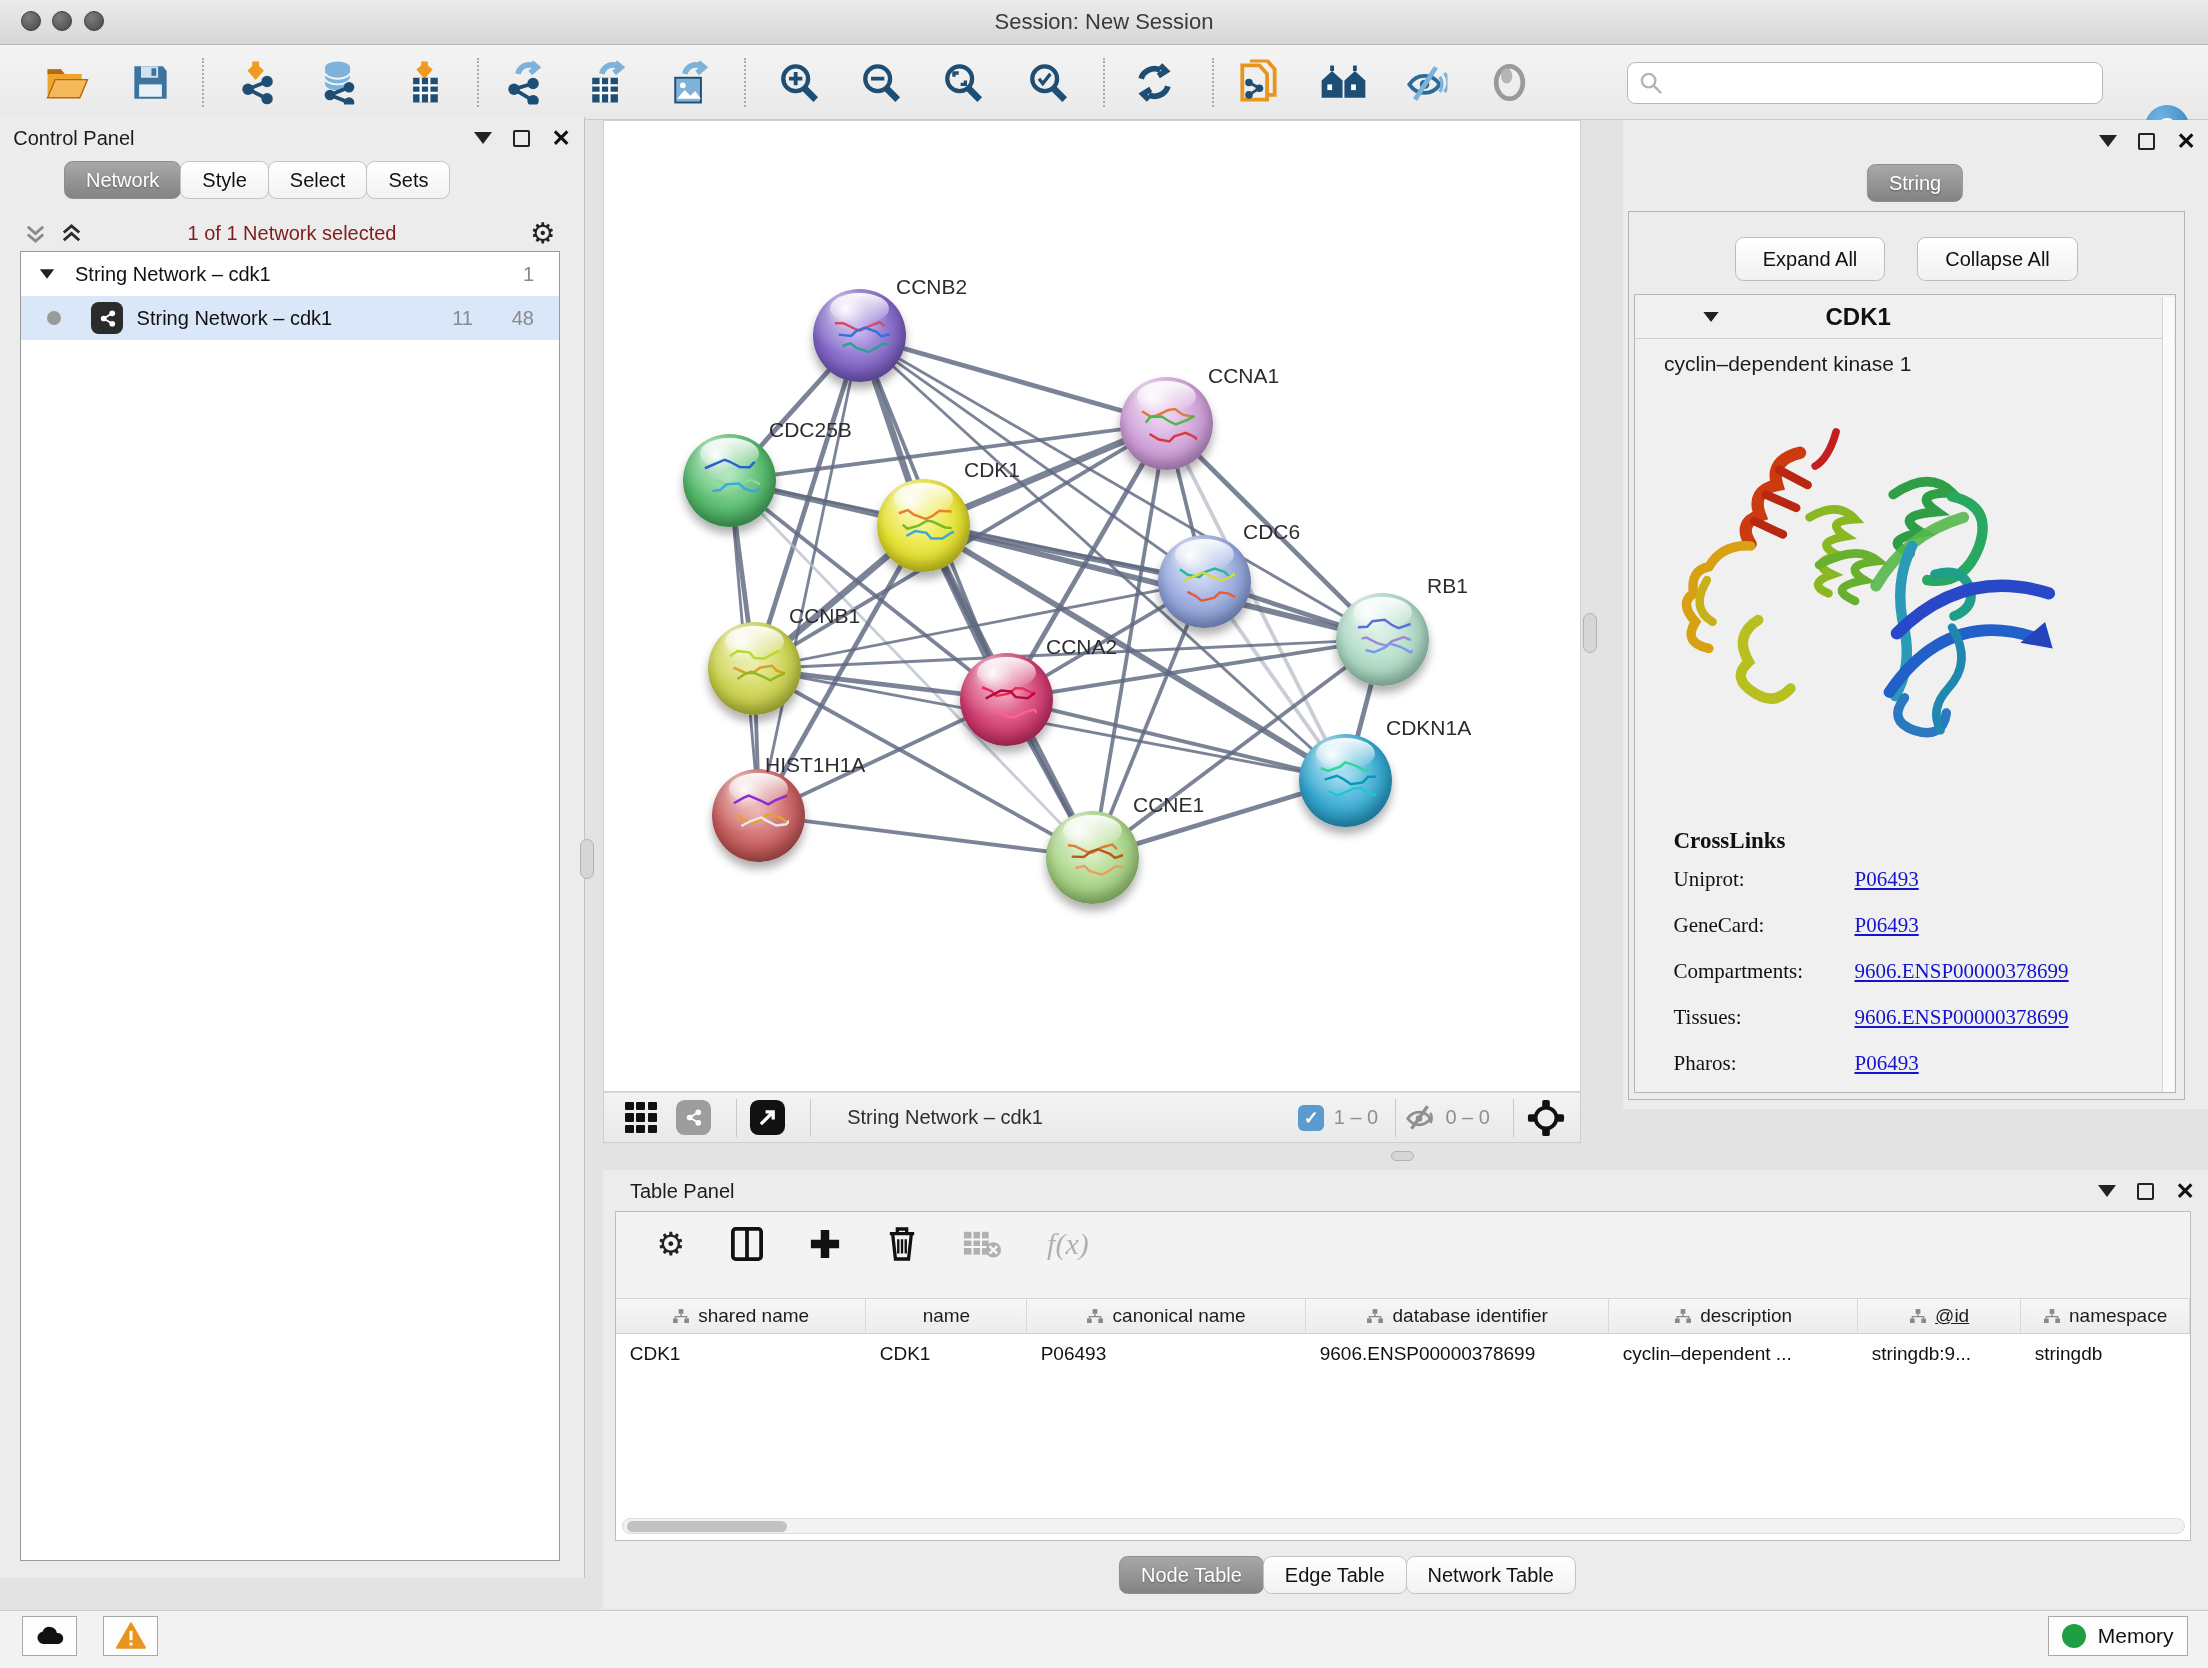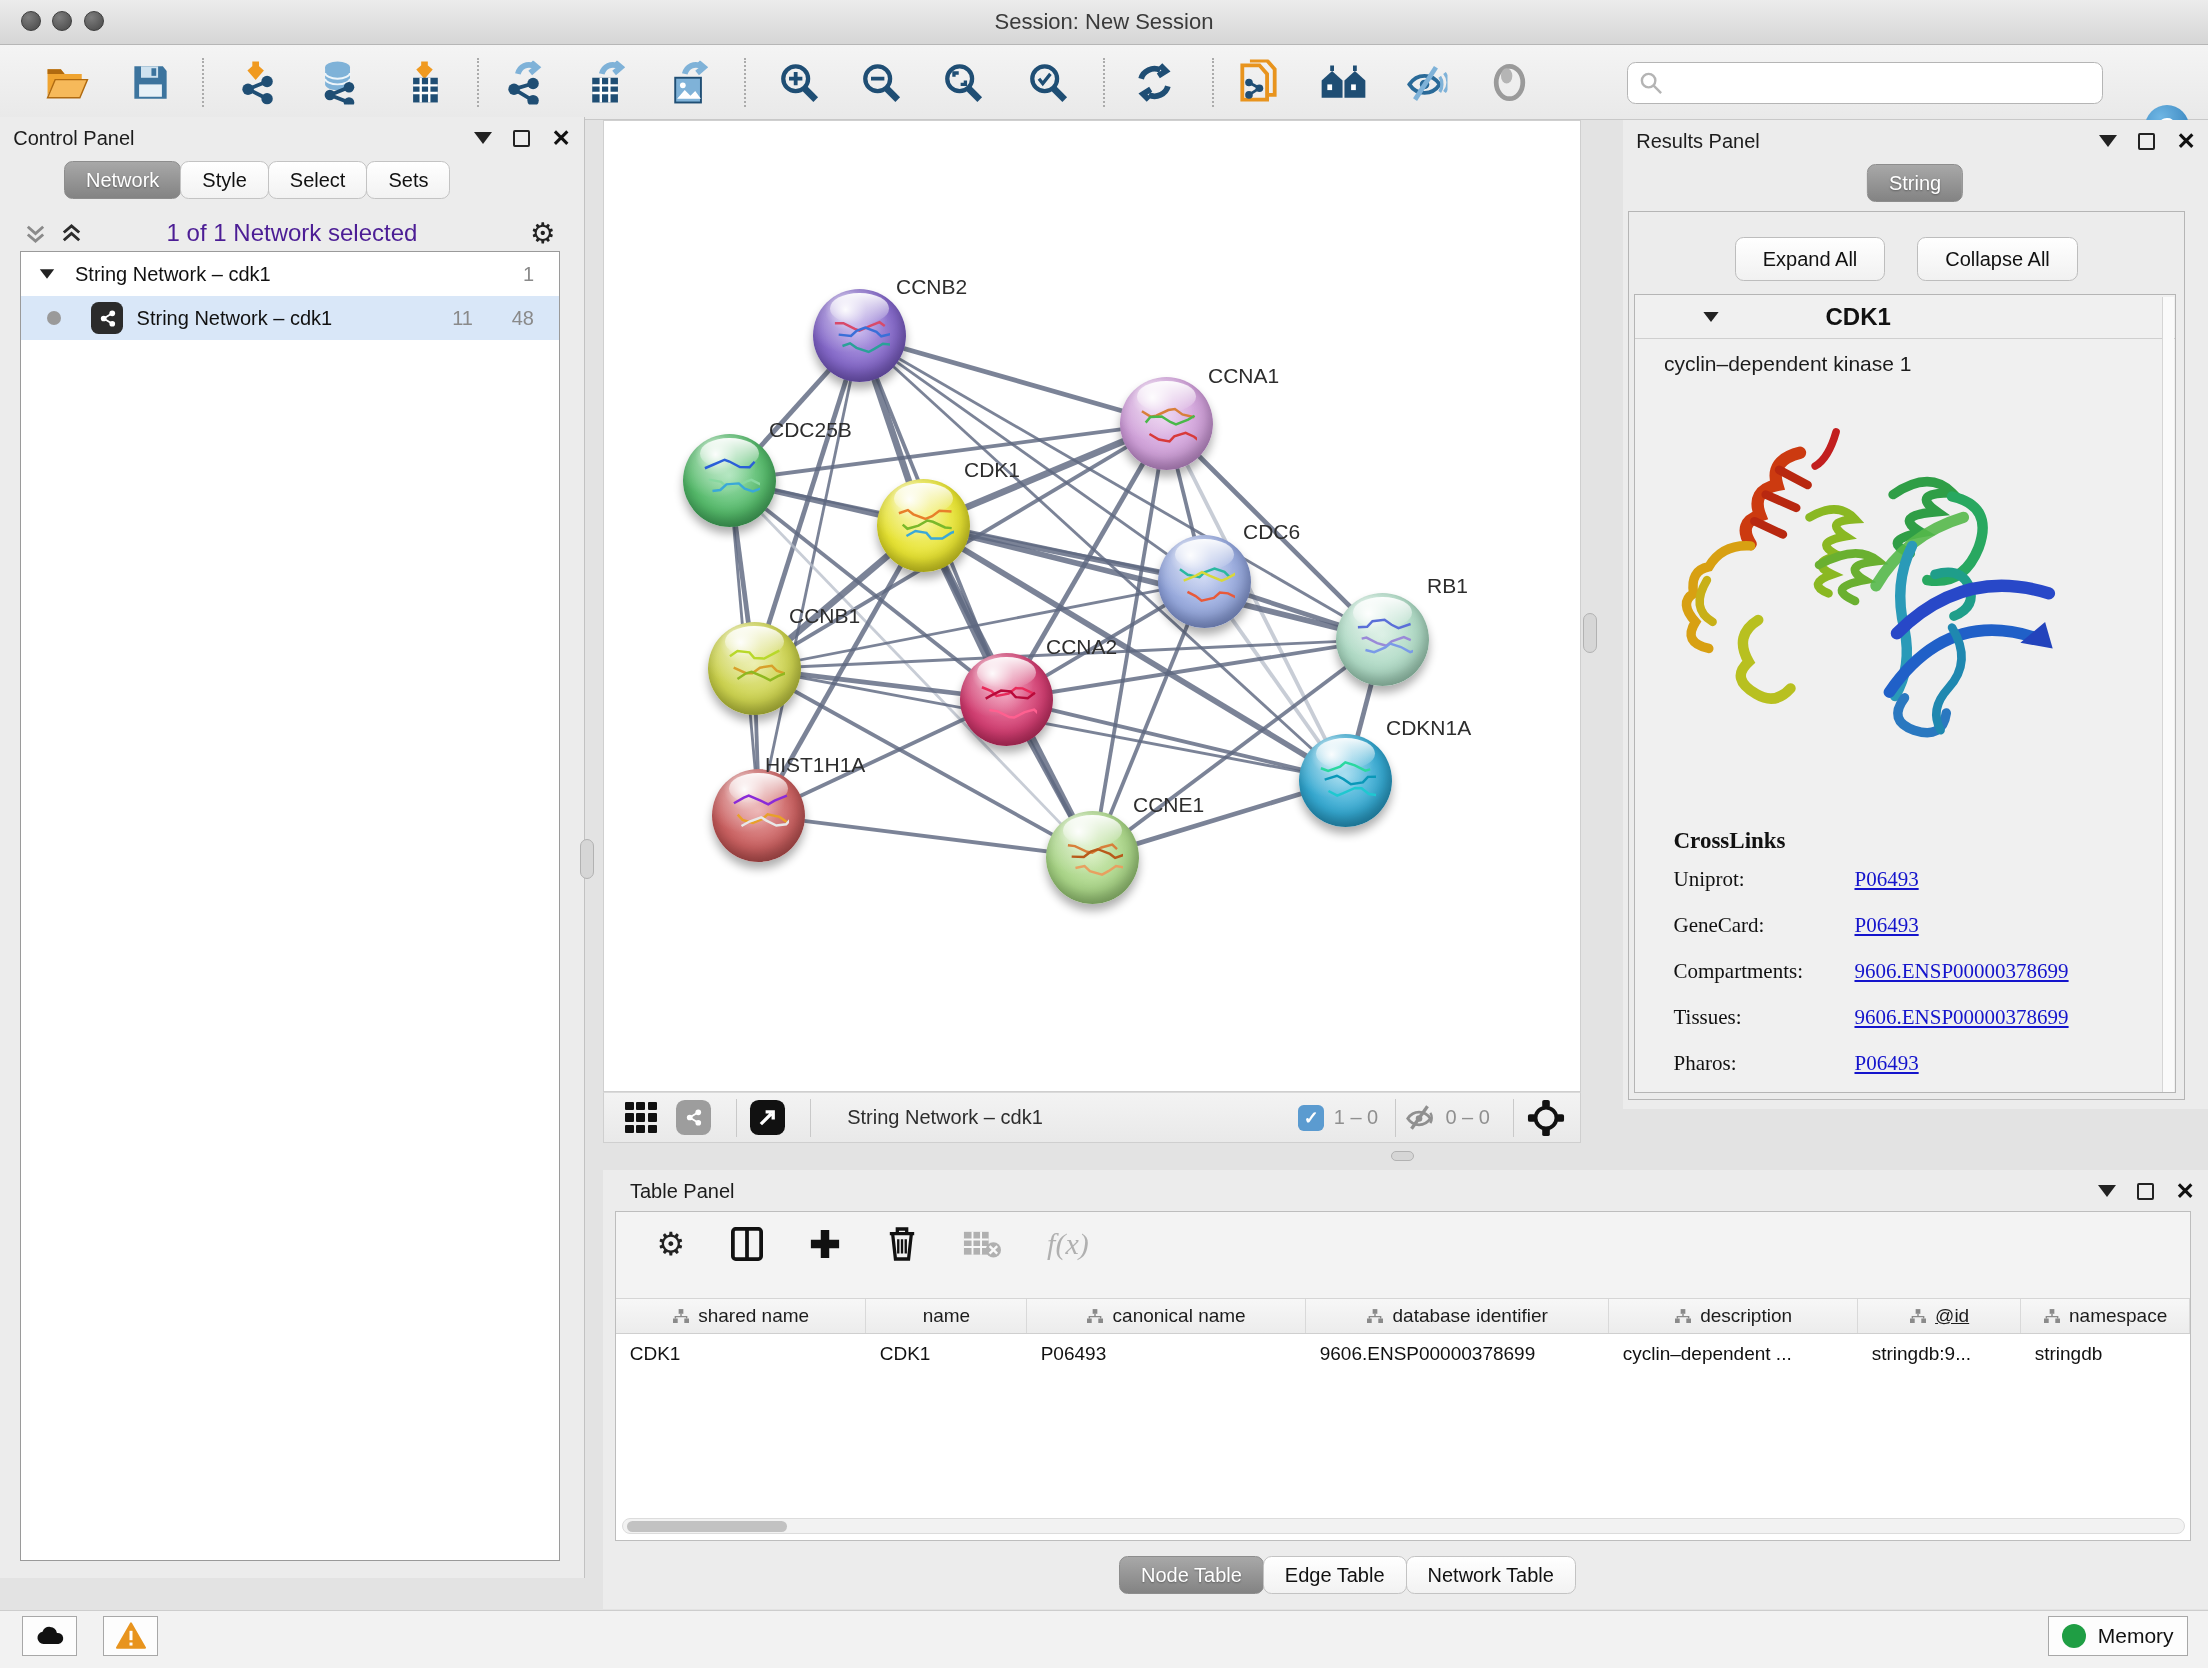--- a/index.html
+++ b/index.html
@@ -39,21 +39,21 @@
   .tabbtn { height:38px; border:1px solid #c3c3c3; background:linear-gradient(#ffffff,#f2f2f2);
     color:#111; font-size:20px; display:flex; align-items:center; justify-content:center; padding:0 21px;
     border-radius:8.6px; margin-left:-1px; cursor:pointer; }
   .tabbtn.sel { background:linear-gradient(#a8a8a8,#838383); color:#fff; border-color:#8d8d8d;
     text-shadow:0 1px 1.9px rgba(0,0,0,.35); }
 
   
   .control-panel { left:0; top:117px; width:585px; height:1461px; background:#ececec; border-right:1px solid #c2c2c2; }
   .cp-tabs { position:absolute; left:65px; top:44px; display:flex; }
   .cp-sub { position:absolute; left:0; top:95px; width:100%; height:42px; display:flex; align-items:center; }
-  .cp-sub .status { position:absolute; left:0; right:0; text-align:center; font-size:24px; color:#4c1d95; }
+  .cp-sub .status { position:absolute; left:0; right:0; text-align:center; font-size:20px; color:#7f1d1d; }
   .gear { font-size:28.5px; color:#222; }
   .treebox { position:absolute; left:20px; top:134px; width:540px; height:1310px; background:#fff; border:1.9px solid #9a9a9a; }
   .treerow { height:44px; display:flex; align-items:center; font-size:20px; color:#111; position:relative; }
   .treerow .cnt { position:absolute; color:#8a8a8a; }
   .share-badge { width:32px; height:32px; border-radius:7.6px; background:#2b2b2b; display:flex; align-items:center; justify-content:center; }
 
   
   .netview { left:603px; top:120px; width:978px; height:972px; background:#ffffff; border:1px solid #cfcfcf; overflow:hidden; }
   .edgesvg { position:absolute; left:0; top:0; }
   .node { position:absolute; width:93px; height:93px; border-radius:50%;
@@ -523,21 +523,20 @@
         <circle cx="20" cy="20" r="11" stroke="#111" stroke-width="4" fill="none"></circle>
         <rect x="16" y="1" width="8" height="8" rx="2" fill="#111"></rect>
         <rect x="16" y="31" width="8" height="8" rx="2" fill="#111"></rect>
         <rect x="1" y="16" width="8" height="8" rx="2" fill="#111"></rect>
         <rect x="31" y="16" width="8" height="8" rx="2" fill="#111"></rect>
       </svg>
   </div>
 </div>
 
 <div class="abs results-panel">
-  <div class="panel-head">Results Panel</div>
   <div class="panel-ctls">
     <div class="tri-down"></div>
     <div class="sq"></div>
     <div class="xx">✕</div>
   </div>
   <div class="rp-tab tabbtn sel">String</div>
   <div class="rp-outer">
     <div class="rp-buttons">
       <div class="btn">Expand All</div>
       <div class="btn">Collapse All</div>

